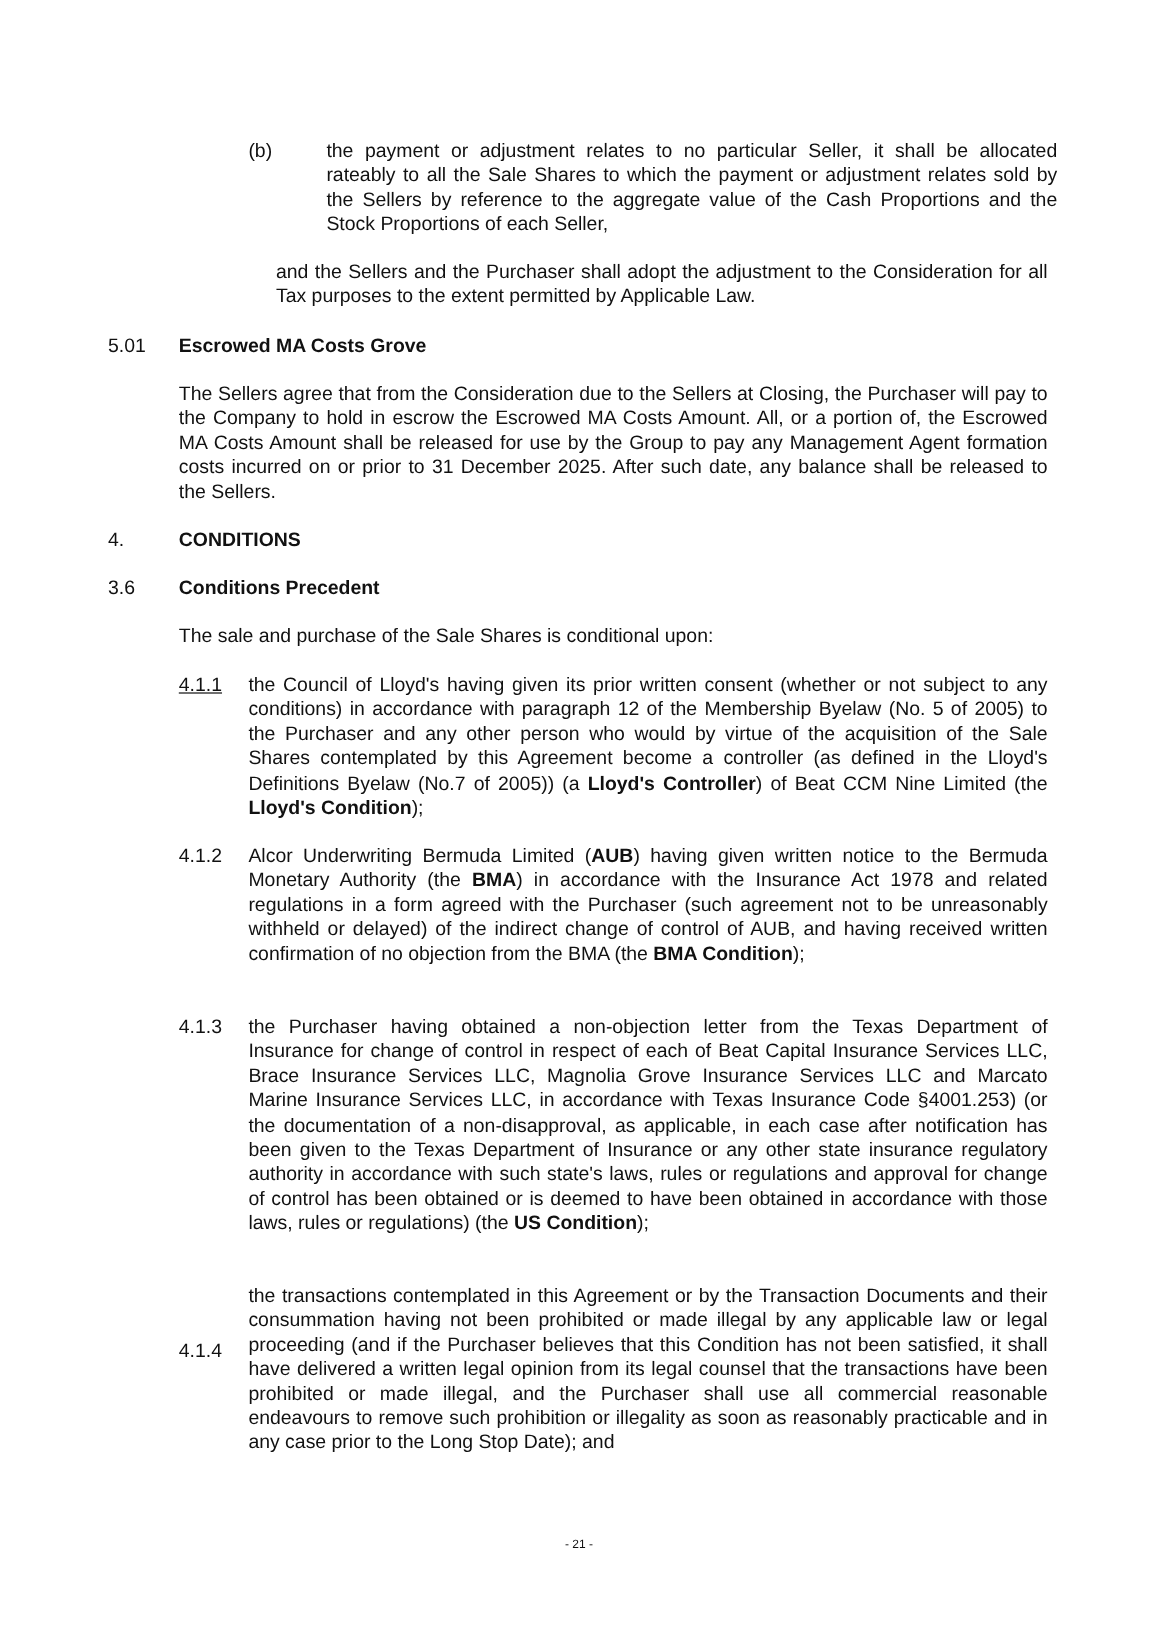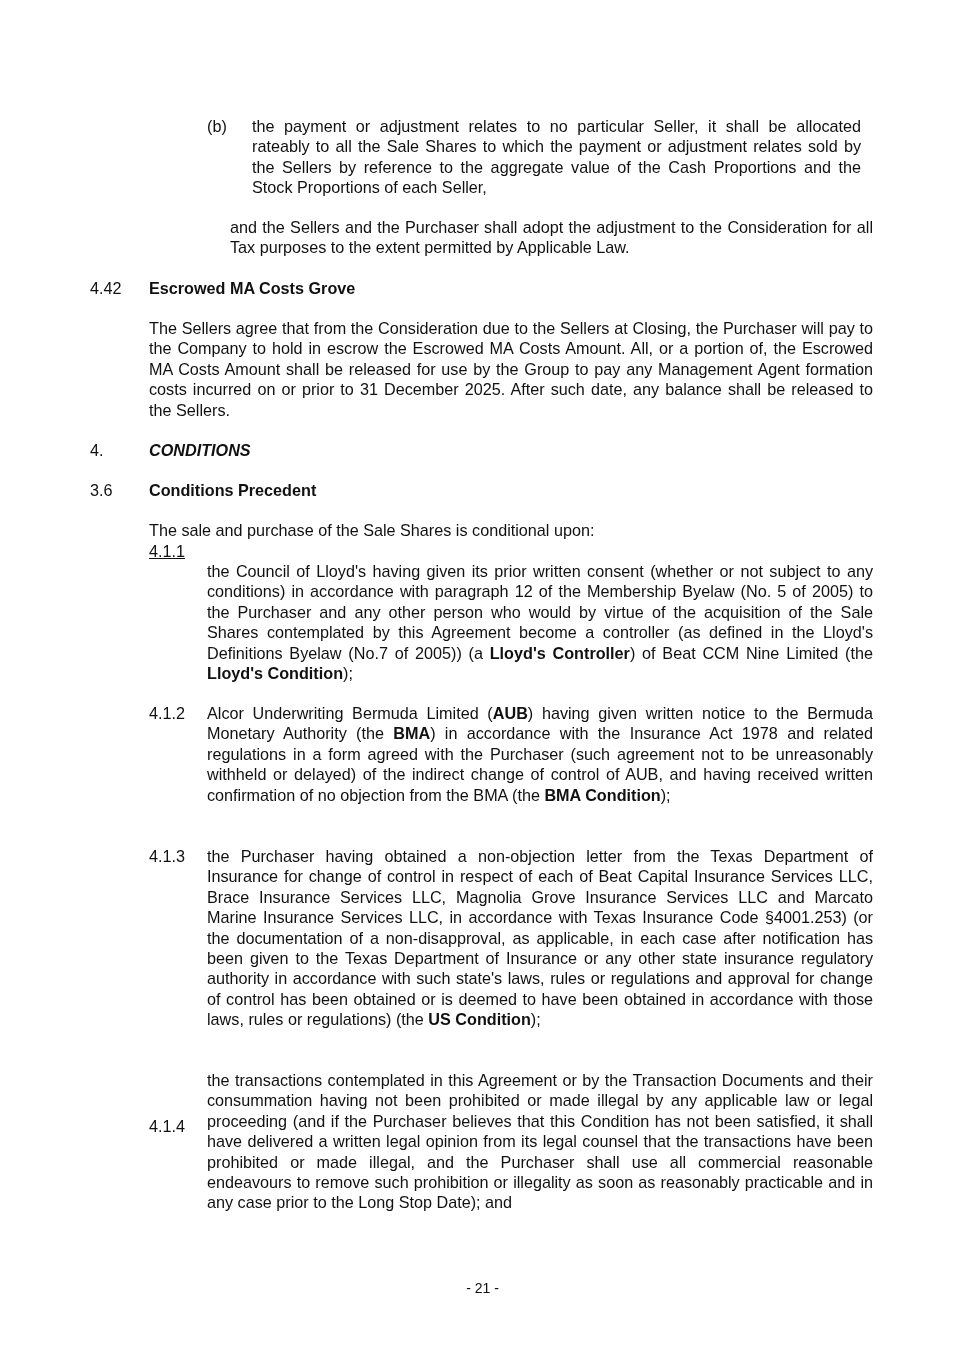--- a/index.html
+++ b/index.html
@@ -6,44 +6,44 @@
   body {
     width: 965px; height: 1365px; position: relative; overflow: hidden;
     font-family: "Liberation Sans", sans-serif; font-size: 16.2px; color: #111;
     line-height: 20.4px;
   }
   .abs { position: absolute; }
   .just { text-align: justify; }
   b { font-weight: bold; }
   .num { position: absolute; }
   .heading { font-weight: bold; }
-  .footer { font-size: 14px; text-align: center; width: 100%; }
+  .footer { font-size: 10px; text-align: center; width: 100%; }
 </style>
 </head>
 <body>
 
 <div>
 
   <span class="num" style="left:207px; top:116px;">(b)</span>
-  <div class="abs just" style="left:252px; top:116px; width:609px;">the payment or adjustment relates to no particular Seller, it shall be allocated rateably to all the Sale Shares to which the payment or adjustment relates sold by the Sellers by reference to the aggregate value of the Cash Proportions and the Stock Proportions of each Seller,</div>
+  <div class="abs just" style="left:272px; top:116px; width:609px;">the payment or adjustment relates to no particular Seller, it shall be allocated rateably to all the Sale Shares to which the payment or adjustment relates sold by the Sellers by reference to the aggregate value of the Cash Proportions and the Stock Proportions of each Seller,</div>
 
   <div class="abs just" style="left:230px; top:217px; width:643px;">and the Sellers and the Purchaser shall adopt the adjustment to the Consideration for all Tax purposes to the extent permitted by Applicable Law.</div>
 
-  <span class="num" style="left:90px; top:278px;">4.42</span>
+  <span class="num" style="left:90px; top:278px;">5.01</span>
   <span class="num heading" style="left:149px; top:278px;">Escrowed MA Costs Grove</span>
   <div class="abs just" style="left:149px; top:318px; width:724px;">The Sellers agree that from the Consideration due to the Sellers at Closing, the Purchaser will pay to the Company to hold in escrow the Escrowed MA Costs Amount. All, or a portion of, the Escrowed MA Costs Amount shall be released for use by the Group to pay any Management Agent formation costs incurred on or prior to 31 December 2025.  After such date, any balance shall be released to the Sellers.</div>
 
   <span class="num" style="left:90px; top:440px;">4.</span>
-  <span class="num heading" style="left:149px; top:440px;font-style:italic;">CONDITIONS</span>
+  <span class="num heading" style="left:149px; top:440px;">CONDITIONS</span>
 
   <span class="num" style="left:90px; top:480px;">3.6</span>
   <span class="num heading" style="left:149px; top:480px;">Conditions Precedent</span>
   <div class="abs" style="left:149px; top:520px; width:724px;">The sale and purchase of the Sale Shares is conditional upon:</div>
 
-  <span class="num" style="left:149px; top:541px;text-decoration:underline;">4.1.1</span>
+  <span class="num" style="left:149px; top:561px;text-decoration:underline;">4.1.1</span>
   <div class="abs just" style="left:207px; top:561px; width:666px;"><span>the Council of Lloyd's having given its prior written consent (whether or not subject to any conditions) in accordance with paragraph 12 of the Membership Byelaw (No. 5 of 2005) to the Purchaser and any other person who would by virtue of the acquisition of the Sale Shares contemplated by this Agreement become a controller (as defined in the Lloyd's Definitions Byelaw (No.7 of 2005)) (a </span><b>Lloyd's Controller</b><span>) of Beat CCM Nine Limited (the </span><b>Lloyd's Condition</b><span>);</span></div>
 
   <span class="num" style="left:149px; top:703px;">4.1.2</span>
   <div class="abs just" style="left:207px; top:703px; width:666px;"><span>Alcor Underwriting Bermuda Limited (</span><b>AUB</b><span>) having given written notice to the Bermuda Monetary Authority (the </span><b>BMA</b><span>) in accordance with the Insurance Act 1978 and related regulations in a form agreed with the Purchaser (such agreement not to be unreasonably withheld or delayed) of the indirect change of control of AUB, and having received written confirmation of no objection from the BMA (the </span><b>BMA Condition</b><span>);</span></div>
 
   <span class="num" style="left:149px; top:846px;">4.1.3</span>
   <div class="abs just" style="left:207px; top:846px; width:666px;"><span>the Purchaser having obtained a non-objection letter from the Texas Department of Insurance for change of control in respect of each of Beat Capital Insurance Services LLC, Brace Insurance Services LLC, Magnolia Grove Insurance Services LLC and Marcato Marine Insurance Services LLC, in accordance with Texas Insurance Code §4001.253) (or the documentation of a non-disapproval, as applicable, in each case after notification has been given to the Texas Department of Insurance or any other state insurance regulatory authority in accordance with such state's laws, rules or regulations and approval for change of control has been obtained or is deemed to have been obtained in accordance with those laws, rules or regulations) (the </span><b>US Condition</b><span>);</span></div>
 
   <span class="num" style="left:149px; top:1116px;">4.1.4</span>
   <div class="abs just" style="left:207px; top:1070px; width:666px;">the transactions contemplated in this Agreement or by the Transaction Documents and their consummation having not been prohibited or made illegal by any applicable law or legal proceeding (and if the Purchaser believes that this Condition has not been satisfied, it shall have delivered a written legal opinion from its legal counsel that the transactions have been prohibited or made illegal, and the Purchaser shall use all commercial reasonable endeavours to remove such prohibition or illegality as soon as reasonably practicable and in any case prior to the Long Stop Date); and</div>

